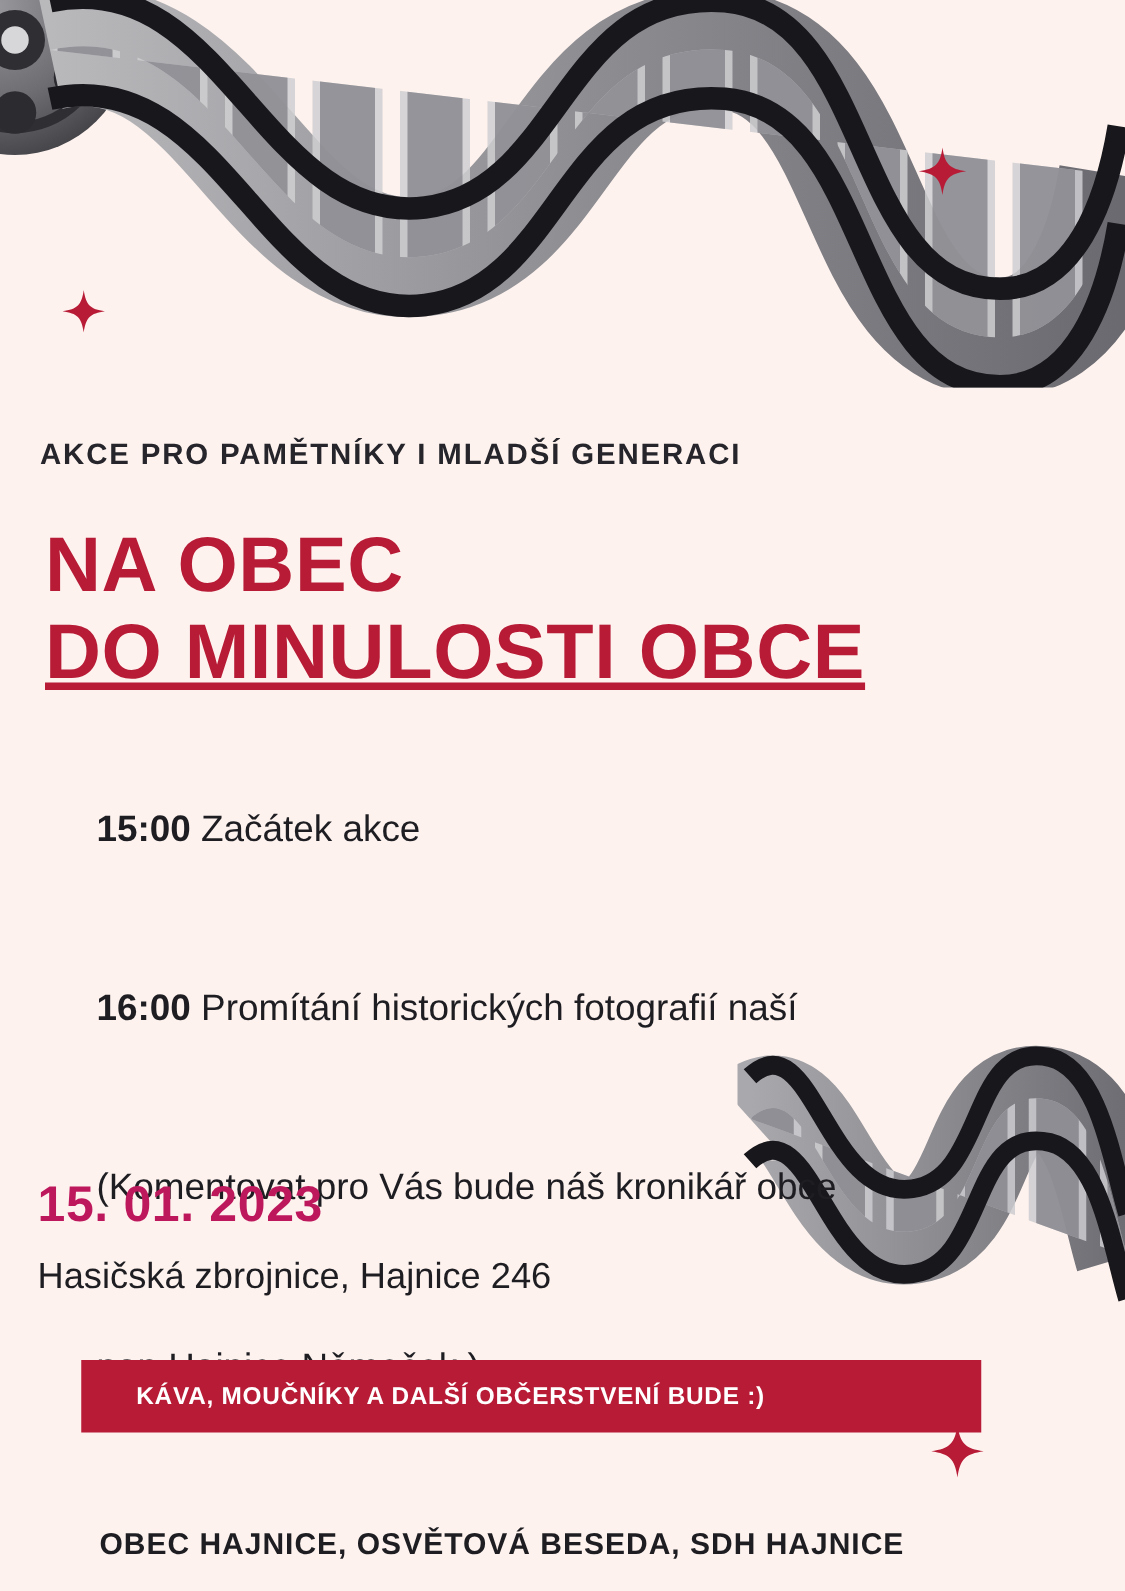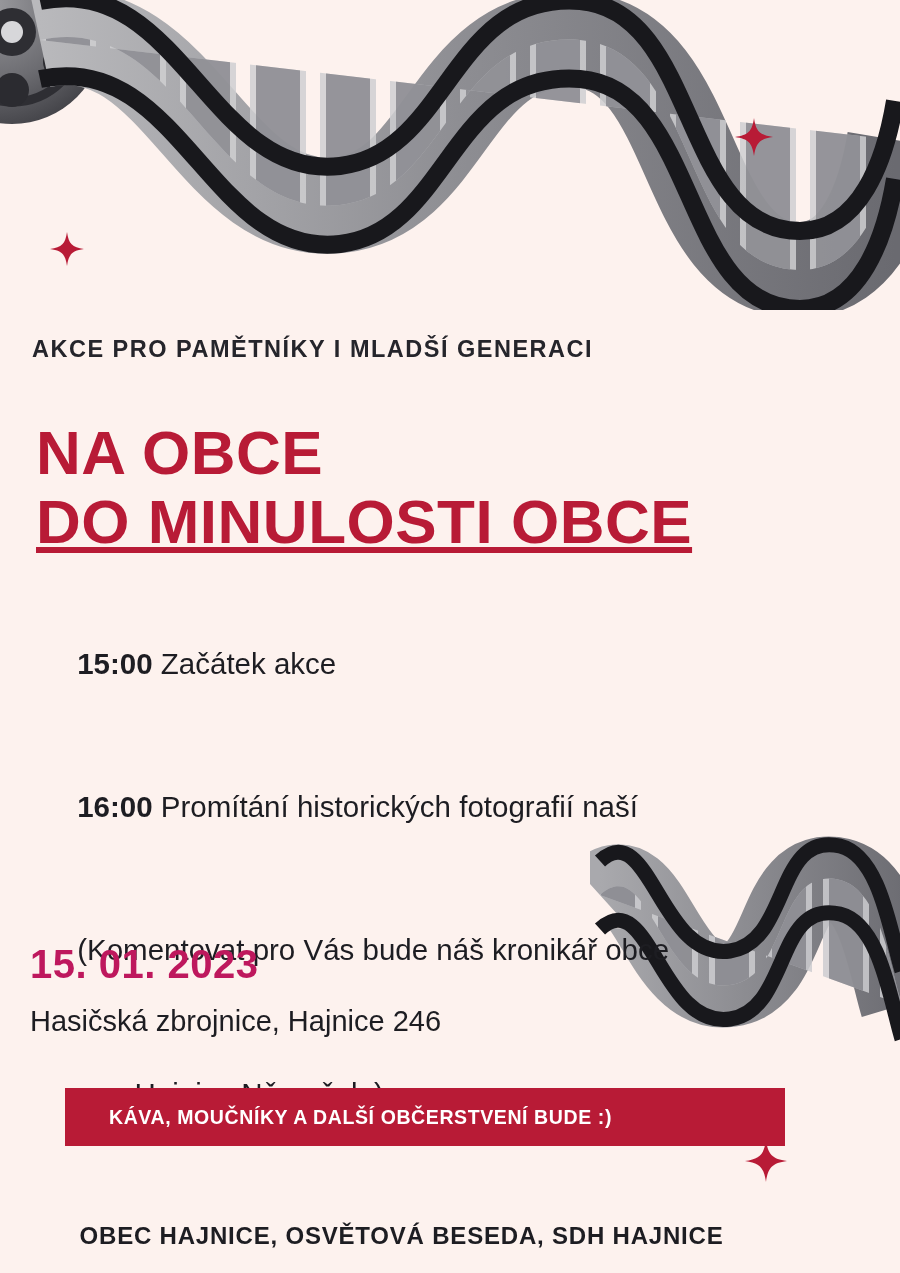--- a/index.html
+++ b/index.html
@@ -53,21 +53,21 @@
 
   
   .content {
     position: absolute;
     left: 0;
     top: 0;
     width: 900px;
   }
   .kicker {
     position: absolute;
-    top: 336px;
+    top: 350px;
     left: 32px;
     font-size: 23.5px;
     font-weight: bold;
     letter-spacing: 1.5px;
     color: #25252b;
   }
   .title {
     position: absolute;
     top: 418px;
     left: 36px;
@@ -258,21 +258,21 @@
 </svg>
 <svg class="sparkle sp3" viewBox="0 0 40 40">
   <path d="M20,0 C22,14 26,18 40,20 C26,22 22,26 20,40 C18,26 14,22 0,20 C14,18 18,14 20,0 Z" fill="#b81b36"></path>
 </svg>
 
 <div class="content">
 
   <div class="kicker">AKCE PRO PAMĚTNÍKY I MLADŠÍ GENERACI</div>
 
   <div class="title">
-    <span>NA OBCE</span>
+    <span>NA OBEC</span>
     <span class="line2">DO MINULOSTI OBCE</span>
   </div>
 
   <div class="program">
     <div class="row">
       <b>15:00</b><span> Začátek akce</span>
     </div>
     <div class="row">
       <b>16:00</b><span> Promítání historických fotografií naší</span>
     </div>

